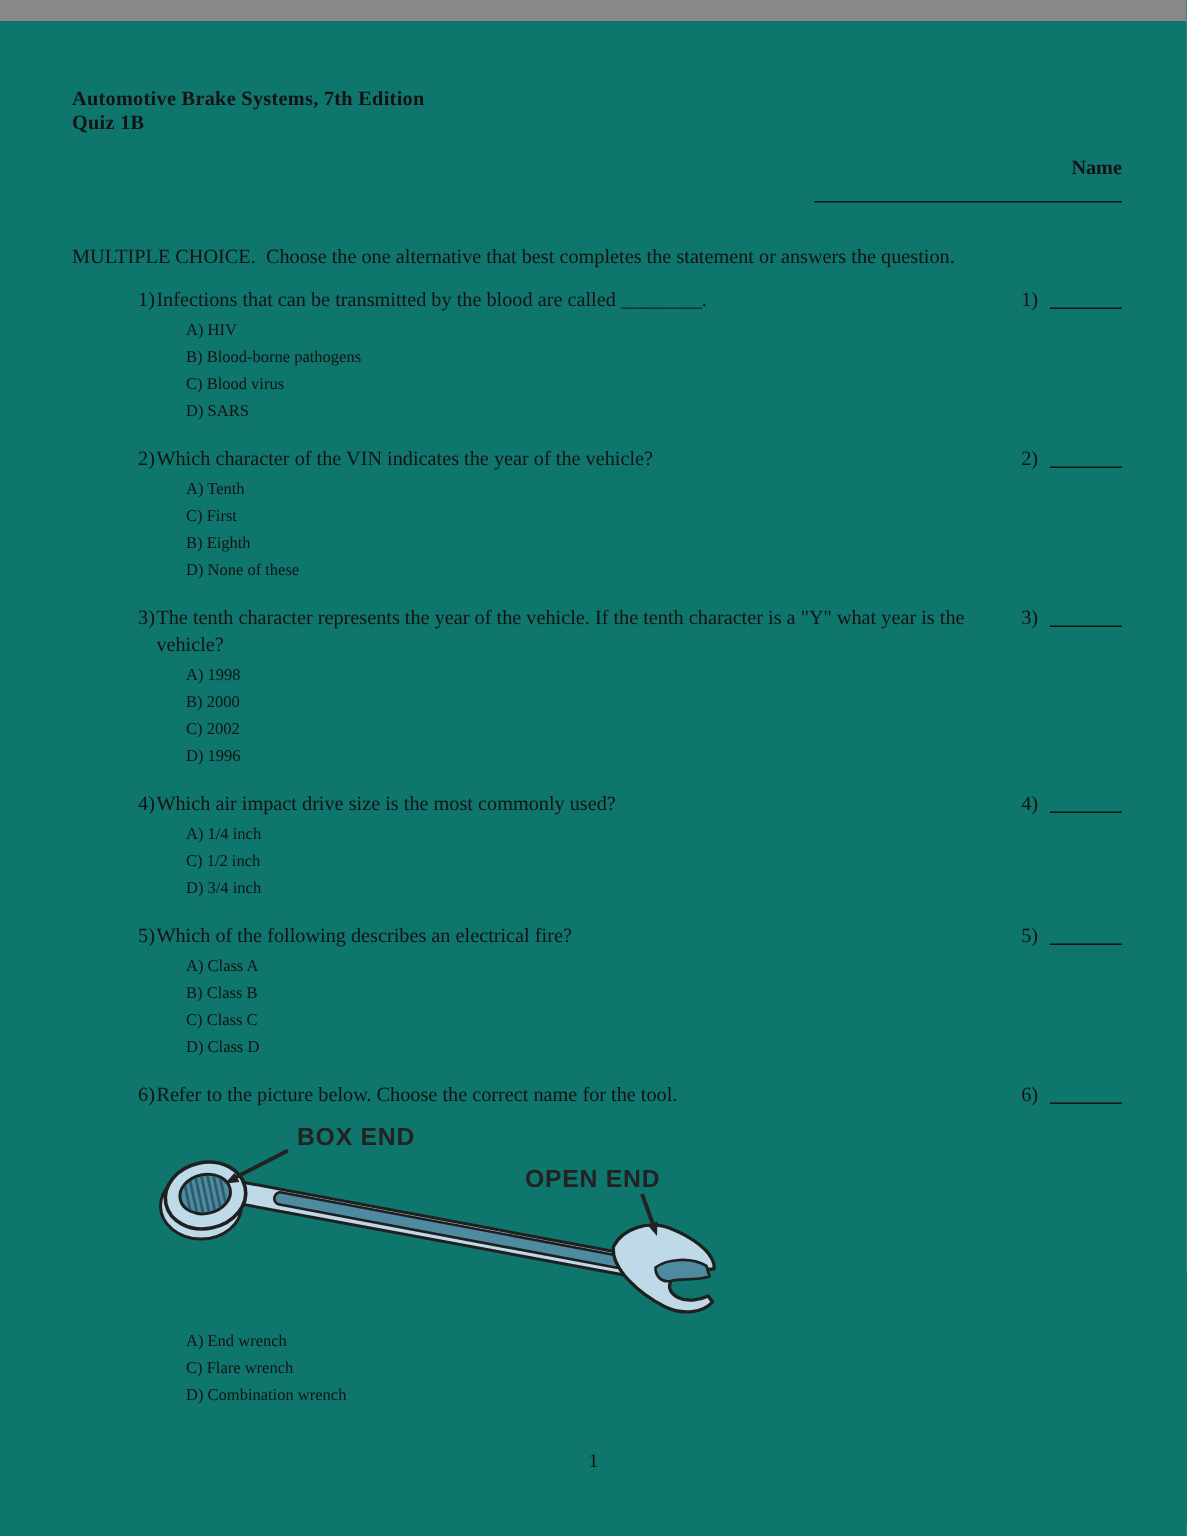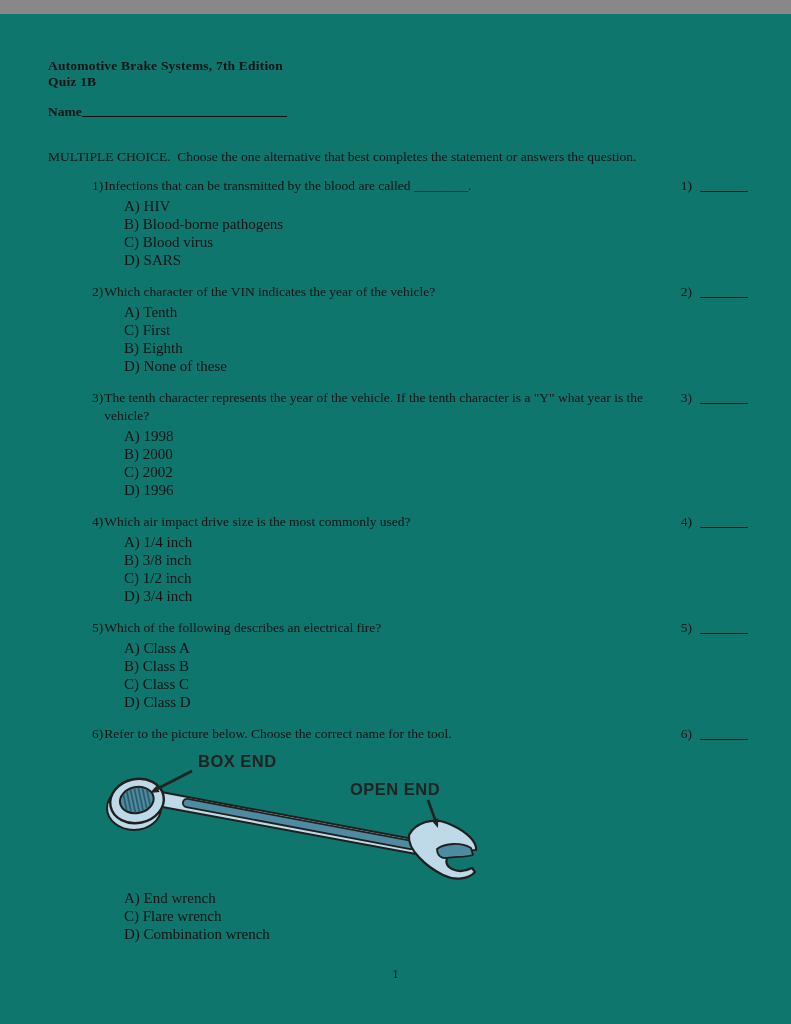--- a/index.html
+++ b/index.html
@@ -24,24 +24,25 @@
   }
   .doc-title,.doc-subtitle{
     font-weight:bold;
     font-size:13.5px;
     line-height:16px;
     letter-spacing:.2px;
   }
   .name-row{
     margin-top:13px;
     display:flex;
-    align-items:flex-start;
+    align-items:flex-end;
     font-weight:bold;
     font-size:13.5px;
     line-height:18px;
+    flex-direction:column;
   }
   .name-line{
     display:inline-block;
     width:205px;
     height:14px;
     border-bottom:1.4px solid #111;
   }
   .instructions{
     margin-top:27px;
     font-weight:normal;
@@ -74,21 +75,21 @@
   }
   .q-blank{
     display:inline-block;
     width:48px;
     height:15px;
     border-bottom:1.6px solid #111;
   }
   .options{
     padding-left:32px;
     margin-top:2px;
-    font-size:15px;
+    font-size:11px;
     line-height:18px;
   }
   .figure{
     margin:3px 0 3px 3px;
     width:420px;
     height:140px;
   }
   .figure svg{display:block;}
   .fig-label{
     font-family:"Liberation Sans", sans-serif;
@@ -186,21 +187,20 @@
             <span class="q-num">4)</span>
             <span class="q-body">Which air impact drive size is the most commonly used?</span>
           </div>
           <div class="q-ans">
             <span>4)</span>
             <span class="q-blank"></span>
           </div>
         </div>
         <div class="options">
           <div>A) 1/4 inch</div>
-          <div>B) 3/8 inch</div>
           <div>C) 1/2 inch</div>
           <div>D) 3/4 inch</div>
         </div>
       </div>
 
       <div class="question">
         <div class="q-row">
           <div class="q-main">
             <span class="q-num">5)</span>
             <span class="q-body">Which of the following describes an electrical fire?</span>

